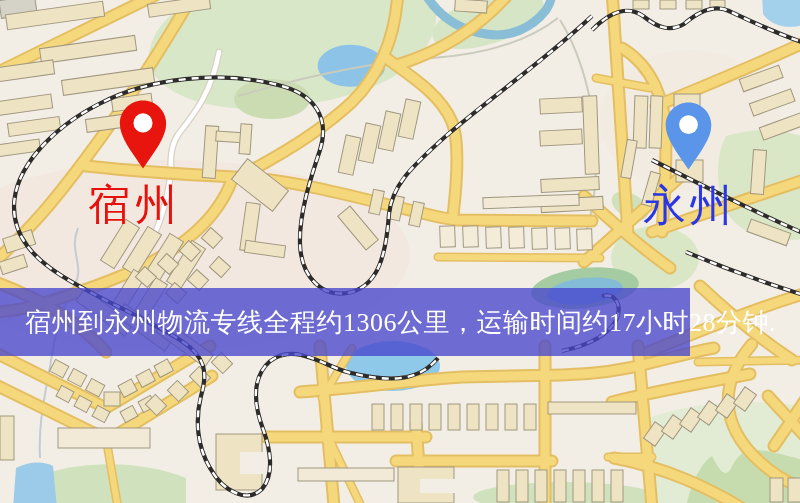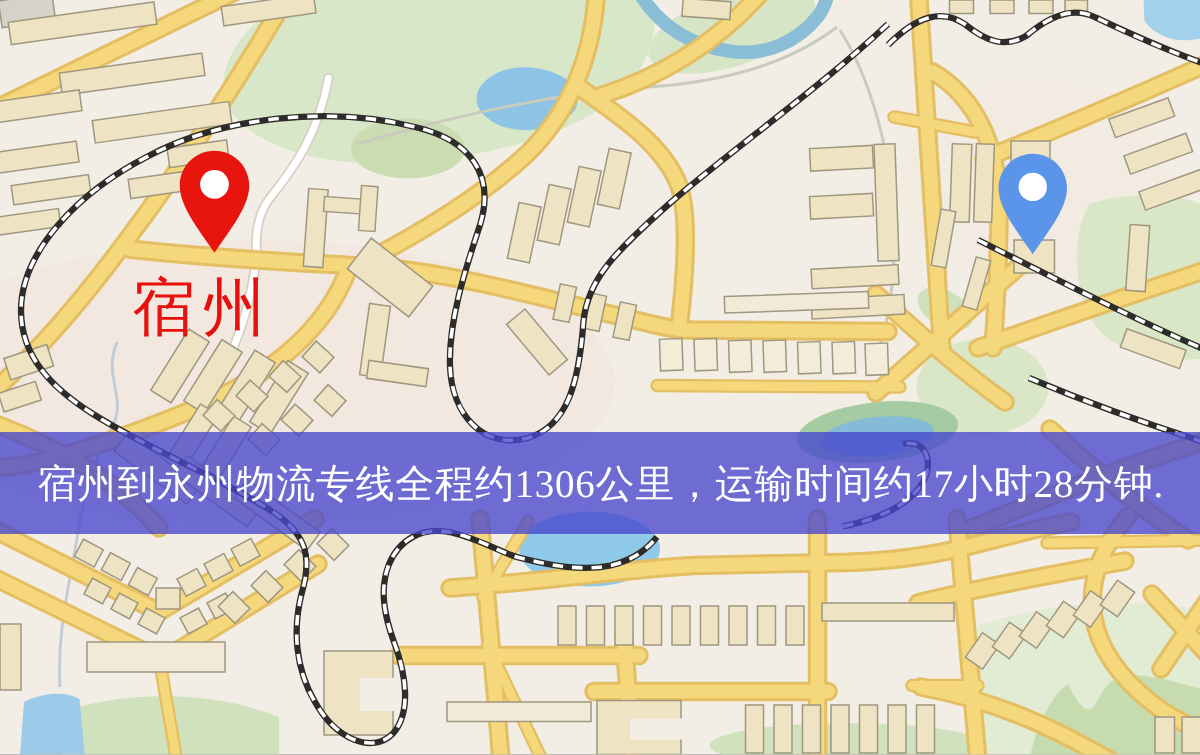--- a/index.html
+++ b/index.html
@@ -7,21 +7,21 @@
           font-family:"Liberation Sans",sans-serif;}
   .map-svg{position:absolute;left:0;top:0;width:800px;height:503px;display:block;}
   .pin{position:absolute;z-index:4;}
   .pin svg{display:block;width:100%;height:100%;}
   .pin-origin{left:116px;top:99px;width:54px;height:71px;}
   .pin-dest{left:662px;top:101px;width:53px;height:70px;}
   .place-label{position:absolute;z-index:4;font-weight:normal;white-space:nowrap;
                font-family:"Liberation Sans",sans-serif;}
   .label-origin{left:88px;top:177px;font-size:42px;letter-spacing:5px;}
   .label-dest{left:643px;top:177px;font-size:43px;letter-spacing:3px;}
-  .banner{position:absolute;left:0;top:288px;width:800px;height:68px;z-index:3;
+  .banner{position:absolute;left:0;top:288px;width:690px;height:68px;z-index:3;
           background:rgba(72,70,205,0.78);display:flex;align-items:center;}
   .banner-text{padding-left:25px;font-size:26px;letter-spacing:0.5px;
                font-family:"Liberation Serif",serif;white-space:nowrap;}
 </style>
 </head>
 <body>
 
 <div class="screen">
 
   <svg class="map-svg" viewBox="0 0 800 503" xmlns="http://www.w3.org/2000/svg">
@@ -353,14 +353,15 @@
     </svg>
   </div>
   <div class="place-label label-origin" style="color: rgb(232, 16, 12);">宿州</div>
 
   <div class="pin pin-dest" title="">
     <svg viewBox="0 0 32 46" xmlns="http://www.w3.org/2000/svg">
       <path d="M16,1 C7.7,1 1,7.7 1,16 C1,24.5 8,33.5 16,45 C24,33.5 31,24.5 31,16 C31,7.7 24.3,1 16,1 Z" fill="#5b95ea"></path>
       <circle cx="16" cy="15.5" r="6.2" fill="#ffffff"></circle>
     </svg>
   </div>
+  <div class="place-label label-dest" style="color: rgb(43, 54, 228);">永州</div>
 
 </div>
 
 </body></html>

